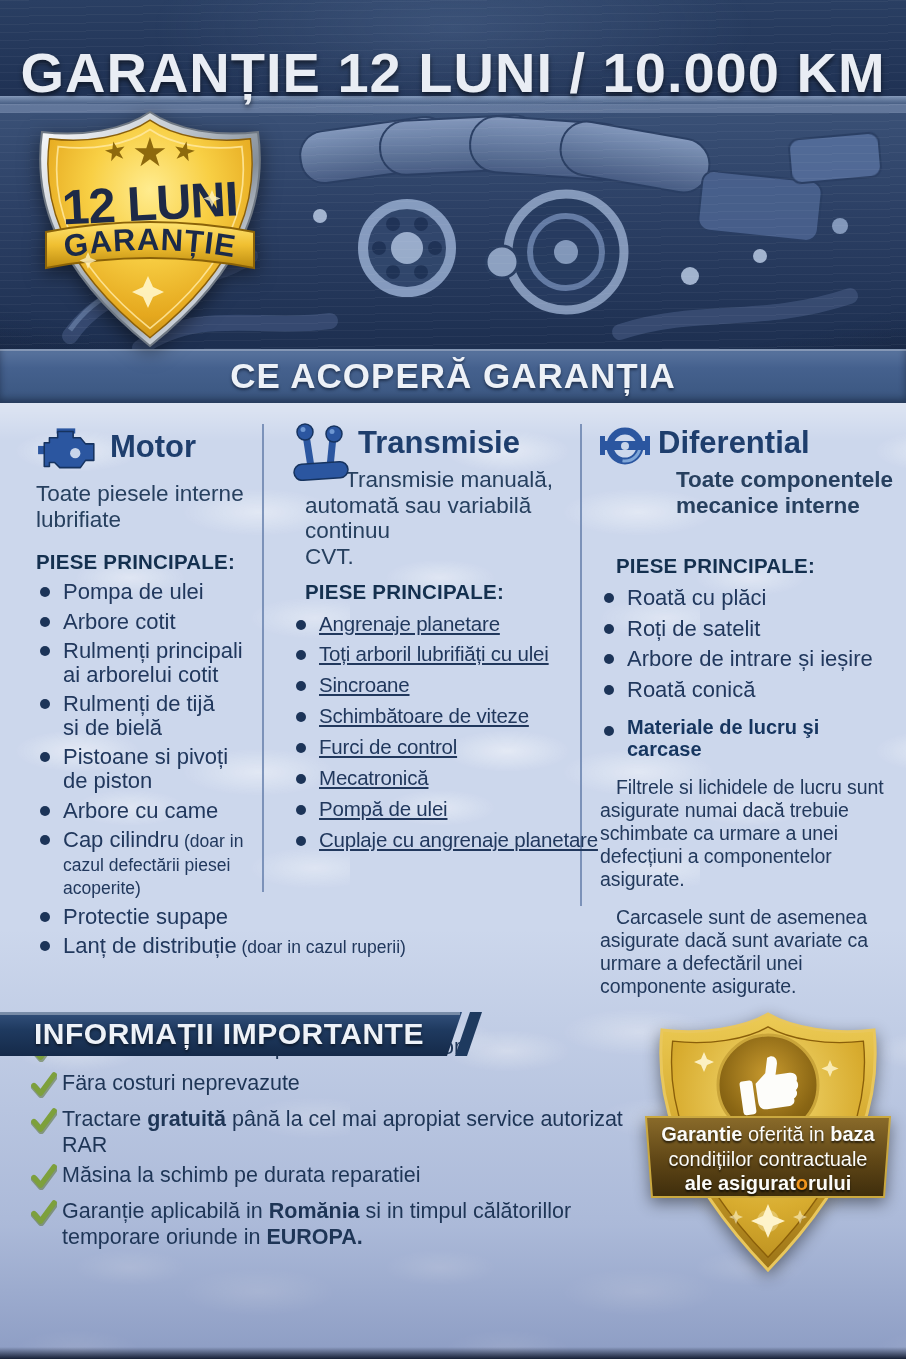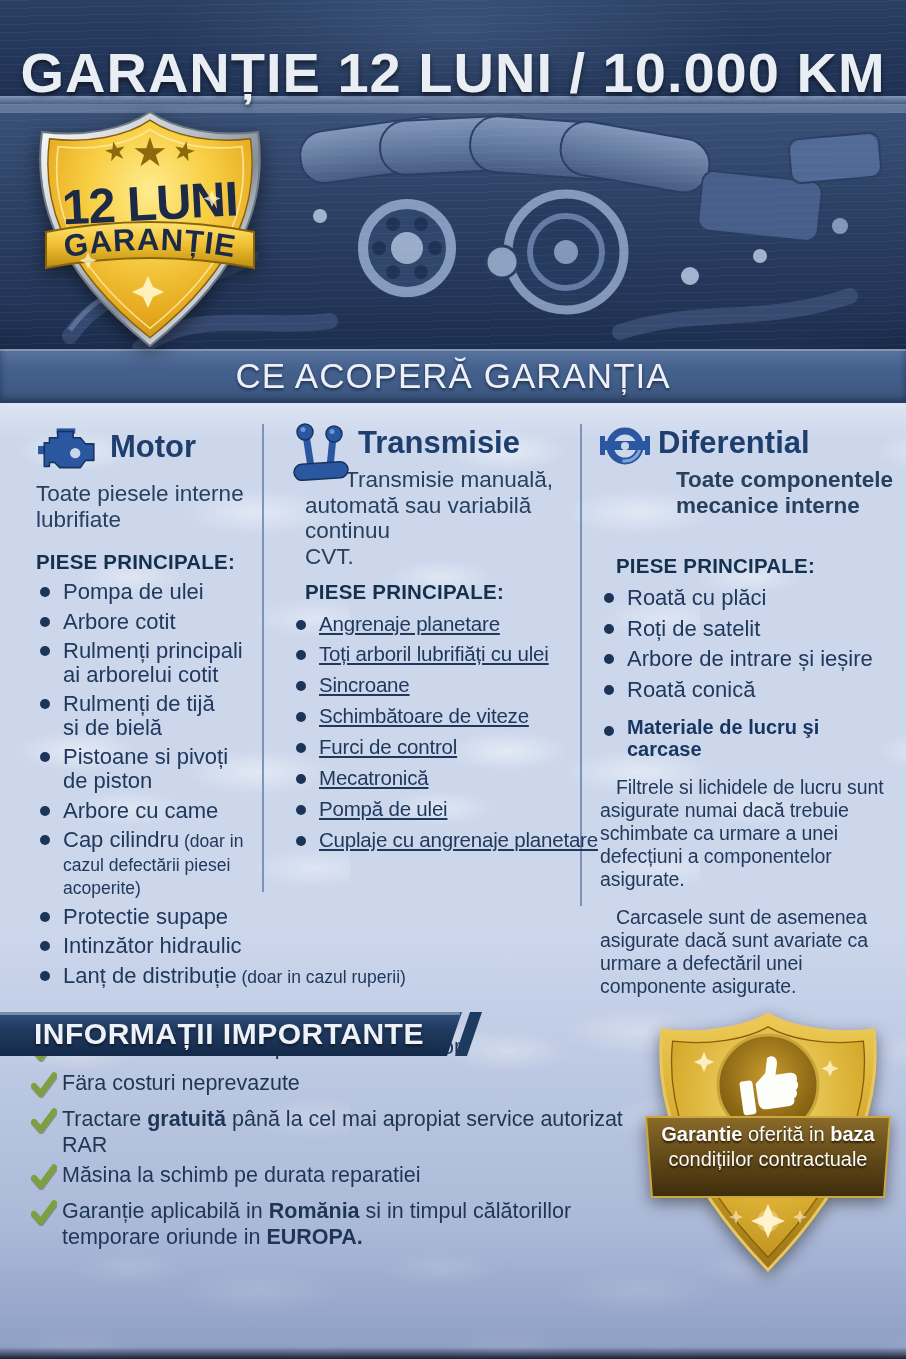--- a/index.html
+++ b/index.html
@@ -26,21 +26,21 @@
     background:radial-gradient(140% 110% at 50% 40%, transparent 58%, rgba(8,14,30,.6) 100%);}
   .engine svg{position:absolute;inset:0;}
 
   .shield-top{position:absolute;left:26px;top:108px;width:248px;height:242px;z-index:4;
     filter:drop-shadow(0 6px 10px rgba(0,0,0,.5));}
 
   
   .banner{position:absolute;left:0;top:349px;width:906px;height:54px;z-index:2;
     background:linear-gradient(180deg,#5a759f 0%,#45618e 35%,#3a567f 100%);
     box-shadow:inset 0 2px 0 rgba(255,255,255,.28), inset 0 -4px 7px rgba(10,20,40,.45);}
-  .banner-text{line-height:54px;text-align:center;font-size:35px;font-weight:normal;
+  .banner-text{line-height:54px;text-align:center;font-size:35px;font-weight:bold;
     color:#edf1f7;letter-spacing:1px;text-shadow:0 2px 3px rgba(10,20,40,.6);}
 
   
   .paper{position:absolute;left:0;top:403px;width:906px;height:956px;background:#ccd7ec;}
   .paper::before{content:"";position:absolute;inset:0;opacity:.85;
     background-image:
       radial-gradient(90px 30px at 18% 16%, rgba(255,255,255,.55), transparent 70%),
       radial-gradient(110px 34px at 68% 42%, rgba(255,255,255,.5), transparent 70%),
       radial-gradient(80px 26px at 42% 76%, rgba(255,255,255,.45), transparent 70%),
       radial-gradient(95px 30px at 90% 86%, rgba(255,255,255,.42), transparent 70%);
@@ -250,21 +250,20 @@
         <li class="item"><span class="dot"></span><span class="itx">Arbore cotit</span></li>
         <li class="item"><span class="dot"></span><span class="itx">Rulmenți principali
 ai arborelui cotit</span></li>
         <li class="item"><span class="dot"></span><span class="itx">Rulmenți de tijă
 si de bielă</span></li>
         <li class="item"><span class="dot"></span><span class="itx">Pistoane si pivoți
 de piston</span></li>
         <li class="item"><span class="dot"></span><span class="itx">Arbore cu came</span></li>
         <li class="item"><span class="dot"></span><span class="itx">Cap cilindru</span><span class="note"> (doar in cazul defectării piesei acoperite)</span></li>
         <li class="item"><span class="dot"></span><span class="itx">Protectie supape</span></li>
-        <li class="item"><span class="dot"></span><span class="itx">Intinzător hidraulic</span></li>
         <li class="item nowrap"><span class="dot"></span><span class="itx">Lanț de distribuție</span><span class="note"> (doar in cazul ruperii)</span></li>
       </ul>
   </div>
 
   <div class="col" id="col2">
     <div class="col-head">
       <span class="col-icon">
         <svg width="60" height="58" viewBox="0 0 60 58">
           <line x1="19" y1="44" x2="14" y2="12" stroke="#2b56a0" stroke-width="7" stroke-linecap="round"></line>
           <line x1="38" y1="44" x2="41" y2="14" stroke="#2b56a0" stroke-width="7" stroke-linecap="round"></line>
@@ -407,17 +406,18 @@
       <path d="M192 52 l2.5 6 6 2.5 -6 2.5 -2.5 6 -2.5 -6 -6 -2.5 6 -2.5 z" fill="#fff6d0" opacity=".8"></path>
       <polygon points="8,109 252,109 246,189 14,189" fill="url(#bandG)" stroke="#caa83f" stroke-width="2"></polygon>
       <circle cx="130" cy="213" r="11" fill="#fff6d0" opacity=".35"></circle>
       <path d="M130 196 l5 12 12 5 -12 5 -5 12 -5 -12 -12 -5 12 -5 z" fill="#fff6d0" opacity=".95"></path>
       <path d="M98 202 l2 5 5 2 -5 2 -2 5 -2 -5 -5 -2 5 -2 z" fill="#fff6d0" opacity=".6"></path>
       <path d="M162 202 l2 5 5 2 -5 2 -2 5 -2 -5 -5 -2 5 -2 z" fill="#fff6d0" opacity=".6"></path>
     </svg>
     <div class="band-text" id="band-text">
         <div class="band-line"><span class="seg-b">Garantie</span><span> oferită in </span><span class="seg-b">baza</span></div>
         <div class="band-line"><span>condițiilor contractuale</span></div>
+        <div class="band-line"><span class="seg-b">ale asigurat</span><span class="seg-b" style="color: rgb(240, 150, 30);">o</span><span class="seg-b">rului</span></div>
       </div>
   </div>
 
   <div class="bottom-edge"></div>
 </div>
 
 </body></html>

